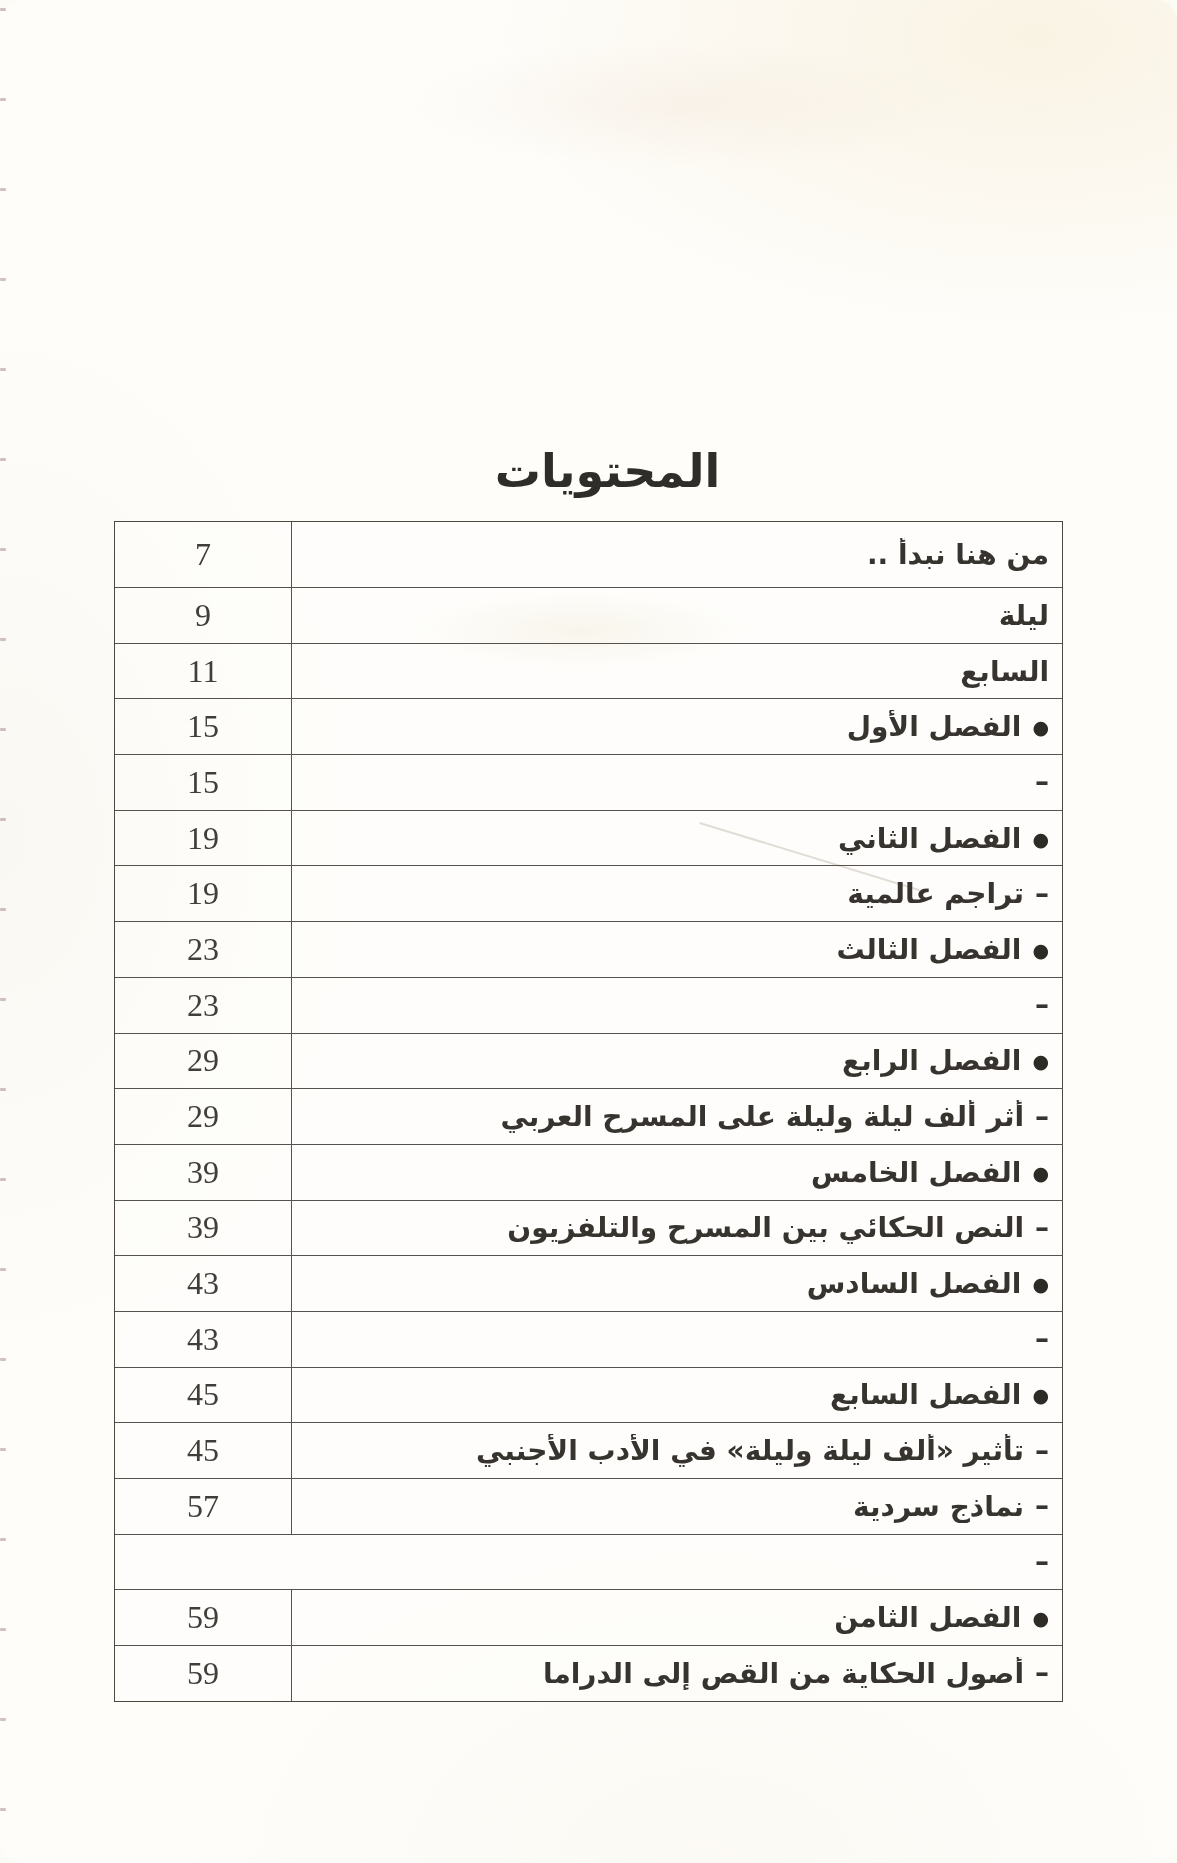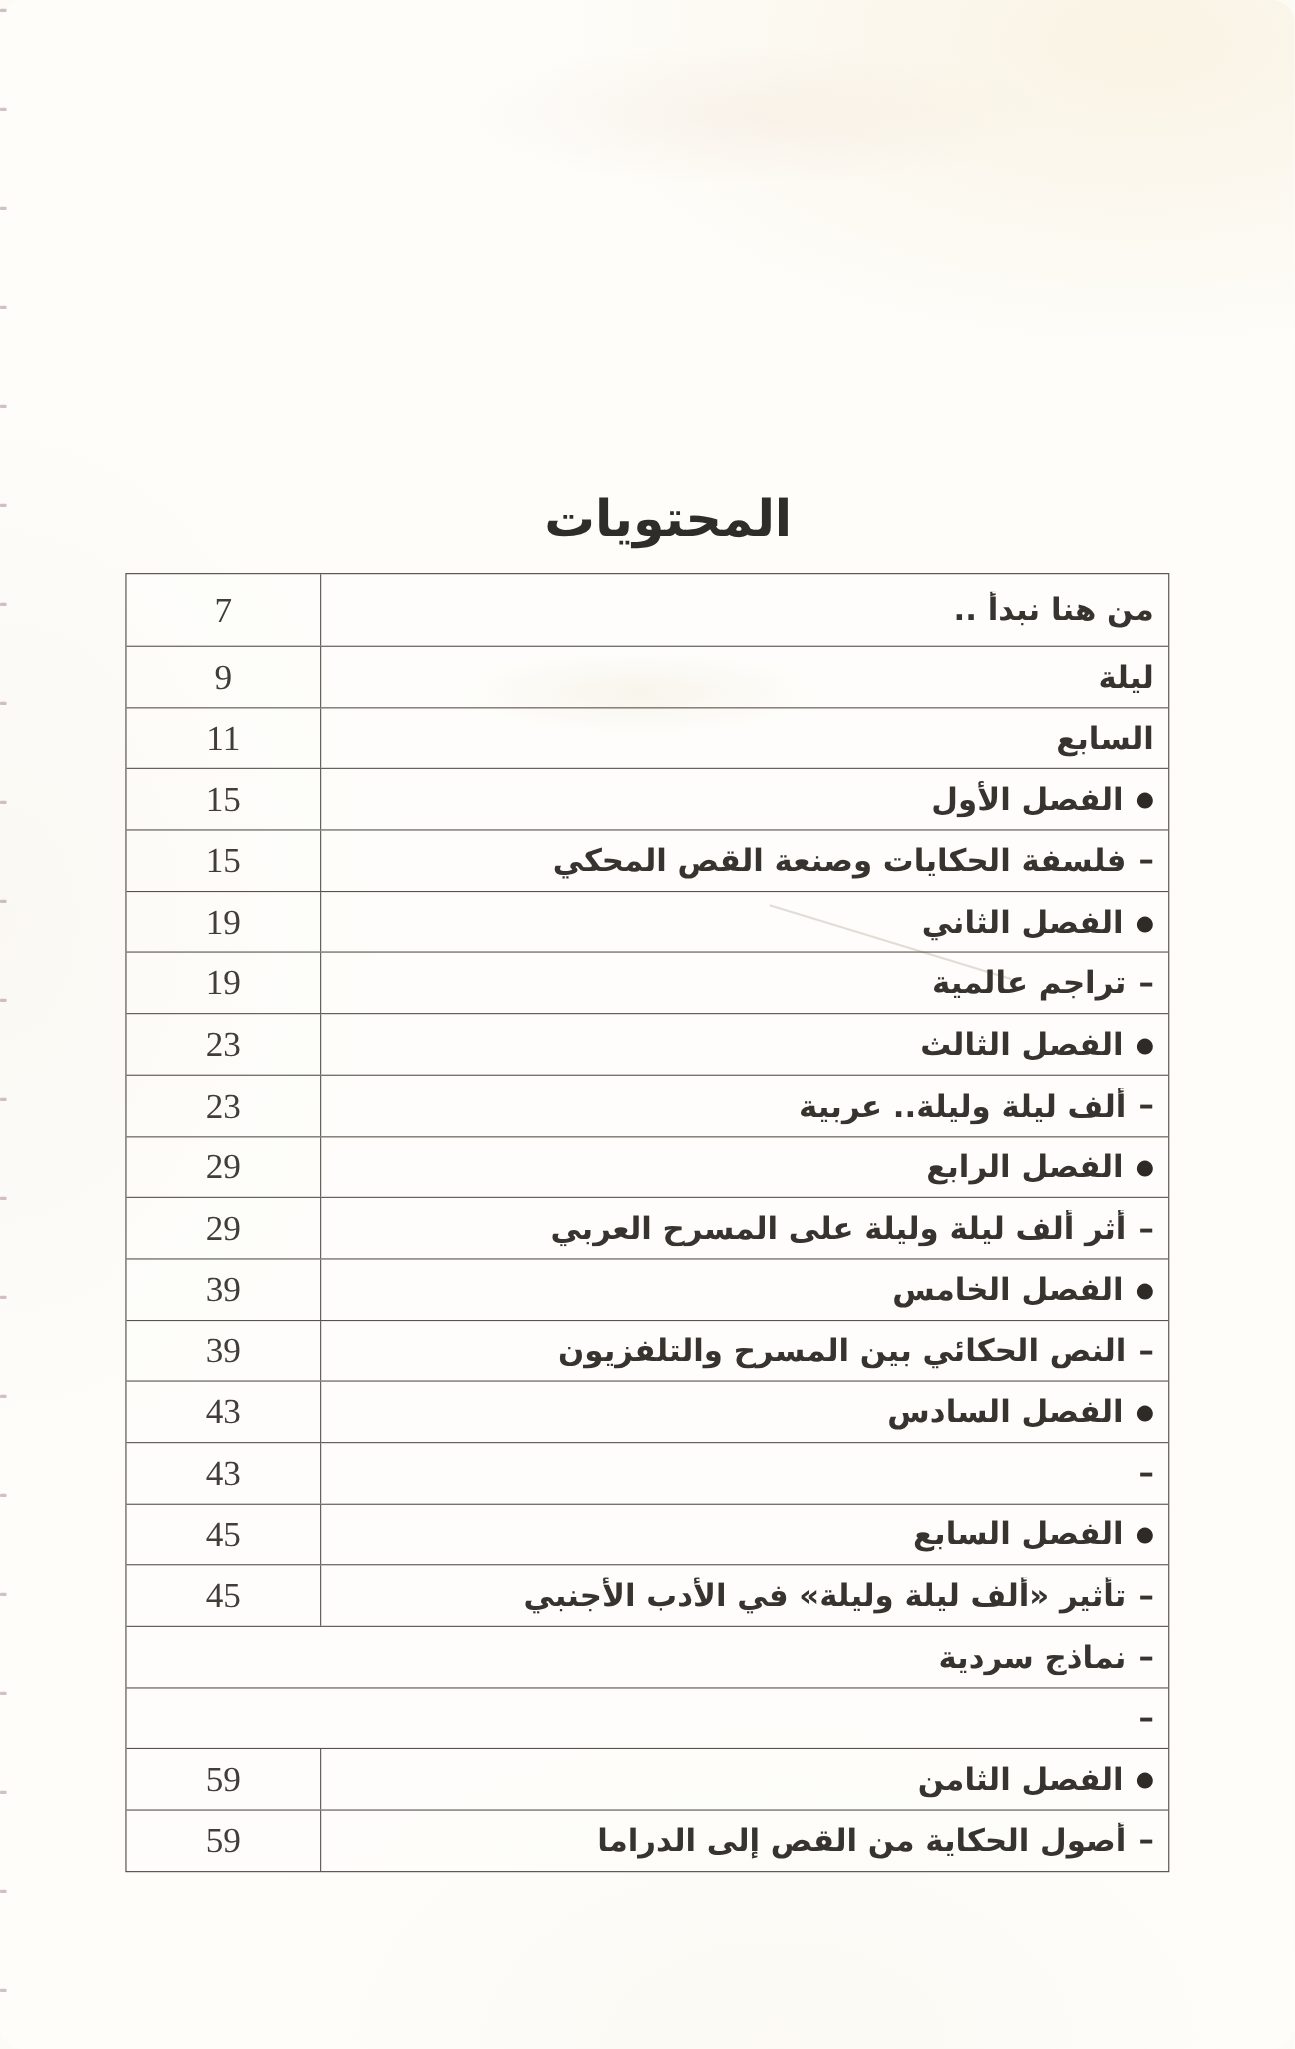--- a/index.html
+++ b/index.html
@@ -130,21 +130,20 @@
           <span class="bullet">●</span>
           <span class="entry-text">الفصل الأول</span>
         </div>
       </div>
       <div class="row">
         <div class="cell-num">
           <span>15</span>
         </div>
         <div class="cell-entry" dir="rtl">
           <span class="dash">–</span>
-          <span class="entry-text">فلسفة الحكايات وصنعة القص المحكي</span>
         </div>
       </div>
       <div class="row">
         <div class="cell-num">
           <span>19</span>
         </div>
         <div class="cell-entry" dir="rtl">
           <span class="bullet">●</span>
           <span class="entry-text">الفصل الثاني</span>
         </div>
@@ -166,21 +165,20 @@
           <span class="bullet">●</span>
           <span class="entry-text">الفصل الثالث</span>
         </div>
       </div>
       <div class="row">
         <div class="cell-num">
           <span>23</span>
         </div>
         <div class="cell-entry" dir="rtl">
           <span class="dash">–</span>
-          <span class="entry-text">ألف ليلة وليلة.. عربية</span>
         </div>
       </div>
       <div class="row">
         <div class="cell-num">
           <span>29</span>
         </div>
         <div class="cell-entry" dir="rtl">
           <span class="bullet">●</span>
           <span class="entry-text">الفصل الرابع</span>
         </div>
@@ -241,20 +239,23 @@
       <div class="row">
         <div class="cell-num">
           <span>45</span>
         </div>
         <div class="cell-entry" dir="rtl">
           <span class="dash">–</span>
           <span class="entry-text">تأثير «ألف ليلة وليلة» في الأدب الأجنبي</span>
         </div>
       </div>
       <div class="row">
+        <div class="cell-num">
+          <span>57</span>
+        </div>
         <div class="cell-entry" dir="rtl">
           <span class="dash">–</span>
           <span class="entry-text">نماذج سردية</span>
         </div>
       </div>
       <div class="row">
         <div class="cell-entry" dir="rtl">
           <span class="dash">–</span>
         </div>
       </div>

